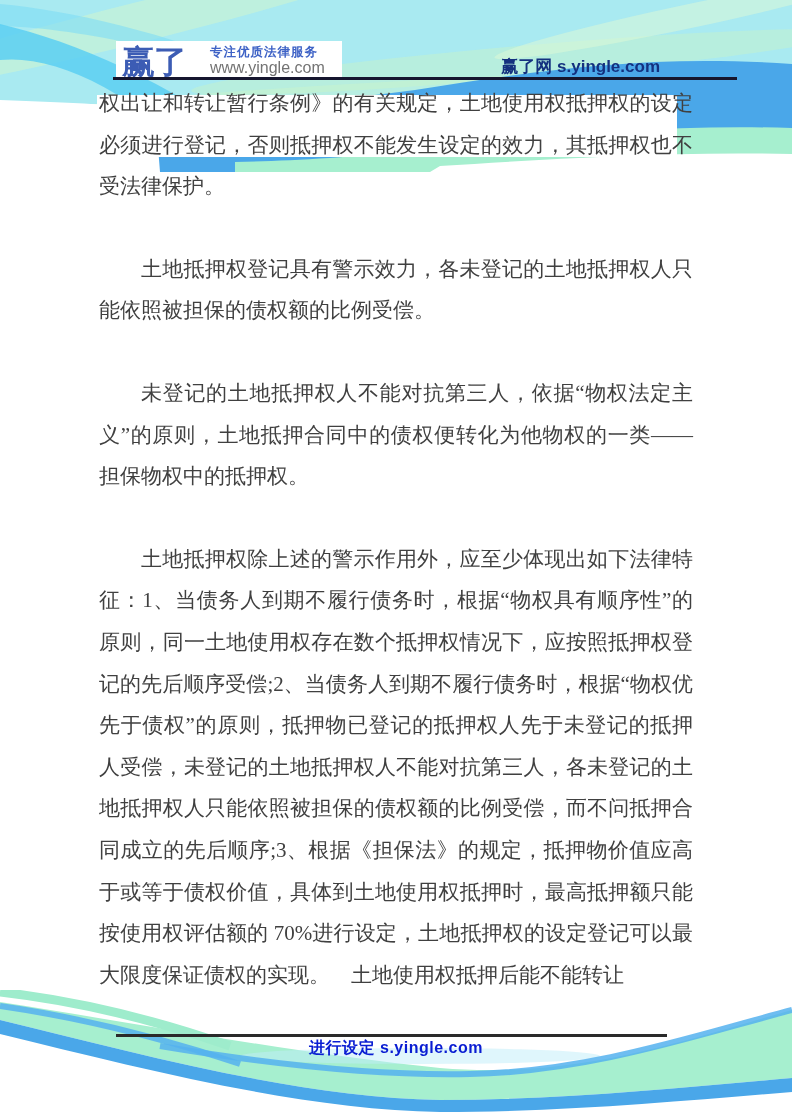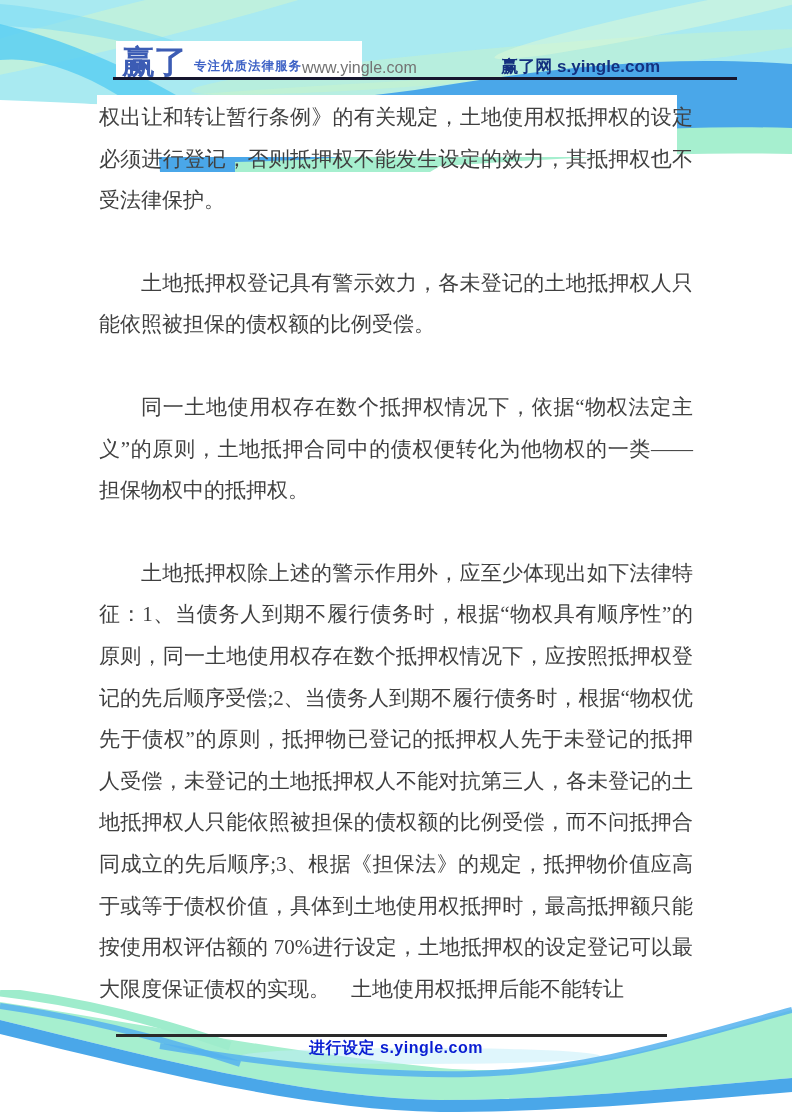--- a/index.html
+++ b/index.html
@@ -8,31 +8,31 @@
     width:792px;height:1120px;
     margin:0 auto;
     background:#ffffff;
     overflow:hidden;
     font-family:"Liberation Serif","DejaVu Serif",serif;
   }
   .hdr-svg{position:absolute;top:0;left:0;z-index:0;}
   .ftr-svg{position:absolute;bottom:0;left:0;z-index:0;}
 
   .logo-box{
-    position:absolute;left:116px;top:41px;width:246px;height:37px;
+    position:absolute;left:116px;top:41px;width:226px;height:37px;
     background:#ffffff;z-index:2;
-    display:flex;align-items:flex-end;gap:8px;padding:0 4px 1px 6px;
+    display:flex;align-items:flex-end;gap:24px;padding:0 4px 1px 6px;
     box-sizing:border-box;
   }
   .logo-name{
     font-size:33px;line-height:30px;font-weight:bold;color:#3c5cb4;
     font-family:"Liberation Serif","DejaVu Serif",serif;
     letter-spacing:-1px;white-space:nowrap;
   }
-  .logo-col{display:flex;flex-direction:row;justify-content:flex-end;}
+  .logo-col{display:flex;flex-direction:column;justify-content:flex-end;}
   .logo-tagline{
     font-size:12.5px;line-height:14px;font-weight:bold;color:#3f63c6;
     font-family:"Liberation Sans","DejaVu Sans",sans-serif;
     letter-spacing:1px;white-space:nowrap;
   }
   .logo-url{
     font-size:16px;line-height:18px;color:#737373;
     font-family:"Liberation Sans","DejaVu Sans",sans-serif;
     white-space:nowrap;
   }
@@ -46,21 +46,21 @@
     font-family:"Liberation Sans","DejaVu Sans",sans-serif;
     white-space:nowrap;
   }
 
   .firstline-box{
     position:absolute;left:97px;top:95px;width:580px;height:62px;
     background:#ffffff;z-index:1;
   }
 
   .content{
-    position:absolute;left:99px;top:97px;width:594px;z-index:3;
+    position:absolute;left:99px;top:83px;width:594px;z-index:3;
     font-size:21px;line-height:41.6px;color:#404040;
     text-align:justify;
   }
   .content p{margin:0 0 41px 0;}
   .content p.indent{text-indent:2em;}
 
   .footer-line{
     position:absolute;left:116px;top:1034px;width:551px;height:2.5px;
     background:#2a2a2a;z-index:2;
   }
@@ -102,21 +102,21 @@
   <div class="hdr-underline"></div>
 
   <div class="hdr-site">赢了网 s.yingle.com</div>
 
   <div class="firstline-box"></div>
 
   <div class="content">
     <div>
         <p>权出让和转让暂行条例》的有关规定，土地使用权抵押权的设定必须进行登记，否则抵押权不能发生设定的效力，其抵押权也不受法律保护。</p>
         <p class="indent">土地抵押权登记具有警示效力，各未登记的土地抵押权人只能依照被担保的债权额的比例受偿。</p>
-        <p class="indent">同一土地使用权存在数个抵押权情况下，依据“物权法定主义”的原则，土地抵押合同中的债权便转化为他物权的一类——担保物权中的抵押权。</p>
+        <p class="indent">未登记的土地抵押权人不能对抗第三人，依据“物权法定主义”的原则，土地抵押合同中的债权便转化为他物权的一类——担保物权中的抵押权。</p>
         <p class="indent">土地抵押权除上述的警示作用外，应至少体现出如下法律特征：1、当债务人到期不履行债务时，根据“物权具有顺序性”的原则，同一土地使用权存在数个抵押权情况下，应按照抵押权登记的先后顺序受偿;2、当债务人到期不履行债务时，根据“物权优先于债权”的原则，抵押物已登记的抵押权人先于未登记的抵押人受偿，未登记的土地抵押权人不能对抗第三人，各未登记的土地抵押权人只能依照被担保的债权额的比例受偿，而不问抵押合同成立的先后顺序;3、根据《担保法》的规定，抵押物价值应高于或等于债权价值，具体到土地使用权抵押时，最高抵押额只能按使用权评估额的 70%进行设定，土地抵押权的设定登记可以最大限度保证债权的实现。　土地使用权抵押后能不能转让</p>
       </div>
   </div>
 
   <div class="footer-line"></div>
   <div class="footer-link">进行设定 s.yingle.com</div>
 
   <svg class="ftr-svg" width="792" height="130" viewBox="0 0 792 130" aria-hidden="true">
     <path d="M0,12 C140,34 300,64 440,78 C580,90 690,48 792,20 L792,88 C680,98 560,110 440,110 C300,108 140,64 0,30 Z" fill="#a6efcf"></path>
     <ellipse cx="420" cy="66" rx="180" ry="8" fill="#bfeefa" opacity="0.5"></ellipse>

